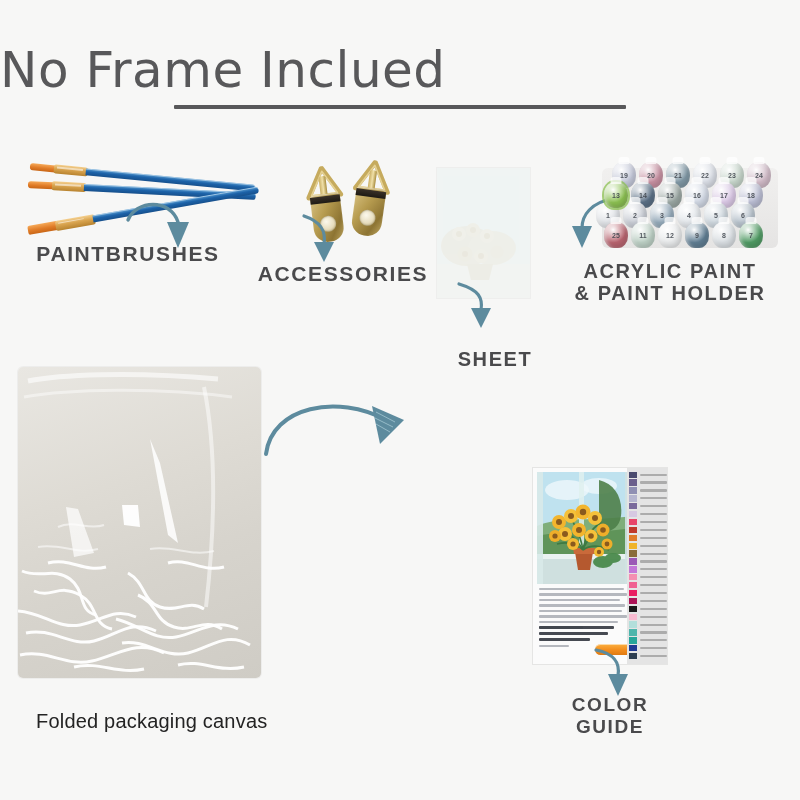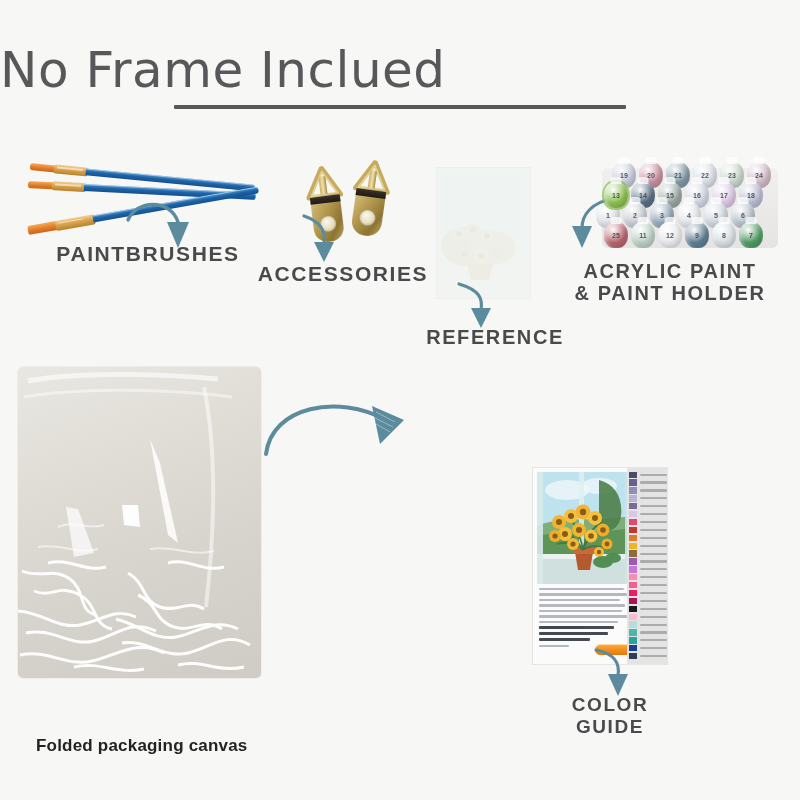--- a/index.html
+++ b/index.html
@@ -55,25 +55,24 @@
     line-height: 1.18;
     text-align: center;
     font-family: "Liberation Sans", sans-serif;
   }
   .label.lg { font-size: 21px; }
   .label.md { font-size: 20px; }
   .label.sm { font-size: 19px; }
   .caption-plain {
     position: absolute;
     color: #232323;
-    font-weight: 700;
-    font-size: 17px;
+    font-weight: 400;
+    font-size: 20px;
     letter-spacing: 0.2px;
     font-family: "Liberation Sans", sans-serif;
-    margin-top: 26px;
   }
 
   
   .arrow { position: absolute; }
   .arrow svg { display: block; overflow: visible; }
 
   
   .brushes { position: absolute; left: 26px; top: 156px; width: 246px; height: 92px; }
   .brush {
     position: absolute;
@@ -232,21 +231,21 @@
     </div>
   </div>
 
   <div class="arrow" style="left:126px; top:196px;">
     <svg width="70" height="62" viewBox="0 0 70 62">
       <path d="M2 24 C10 4 44 2 52 26" fill="none" stroke="#5d8b9e" stroke-width="3.4" stroke-linecap="round"></path>
       <path d="M41 26 L63 26 L52 52 Z" fill="#5d8b9e"></path>
     </svg>
   </div>
 
-  <div class="label lg" style="left:40px; top:242px; width:216px;">PAINTBRUSHES</div>
+  <div class="label lg" style="left:20px; top:242px; width:216px;">PAINTBRUSHES</div>
 
   <div class="hangers">
     <div class="hanger" style="left:0px; top:6px; transform:rotate(-7deg);">
       <svg class="ring" viewBox="0 0 38 34">
         <path d="M19 2 L35 30 L3 30 Z" fill="none" stroke="#c6ab5e" stroke-width="5" stroke-linejoin="round"></path>
         <path d="M19 5 L32 28 L6 28 Z" fill="none" stroke="#efdda6" stroke-width="1.6" stroke-linejoin="round" opacity=".75"></path>
       </svg>
       <div class="screw"></div>
       <div class="plate"></div>
       <div class="band"></div>
@@ -298,21 +297,21 @@
     </svg>
   </div>
 
   <div class="arrow" style="left:455px; top:282px;">
     <svg width="54" height="52" viewBox="0 0 54 52">
       <path d="M4 2 C24 8 28 16 26 28" fill="none" stroke="#5d8b9e" stroke-width="3.2" stroke-linecap="round"></path>
       <path d="M16 26 L36 26 L26 46 Z" fill="#5d8b9e"></path>
     </svg>
   </div>
 
-  <div class="label md" style="left:405px; top:326px; width:180px;">REFERENCE</div>
+  <div class="label md" style="left:405px; top:348px; width:180px;">SHEET</div>
 
   <div class="paints">
     <div class="tray"></div>
     <div id="pot-layer">
         <div class="pot" style="left: 24px; top: 2px; background: radial-gradient(circle at 38% 30%, rgb(255, 255, 255) 0%, rgb(195, 199, 216) 55%, rgb(195, 199, 216) 100%);">
           <div class="cap"></div>
           <span class="num">19</span>
         </div>
         <div class="pot" style="left: 51px; top: 2px; background: radial-gradient(circle at 38% 30%, rgb(255, 255, 255) 0%, rgb(198, 143, 160) 55%, rgb(198, 143, 160) 100%);">
           <div class="cap"></div>

